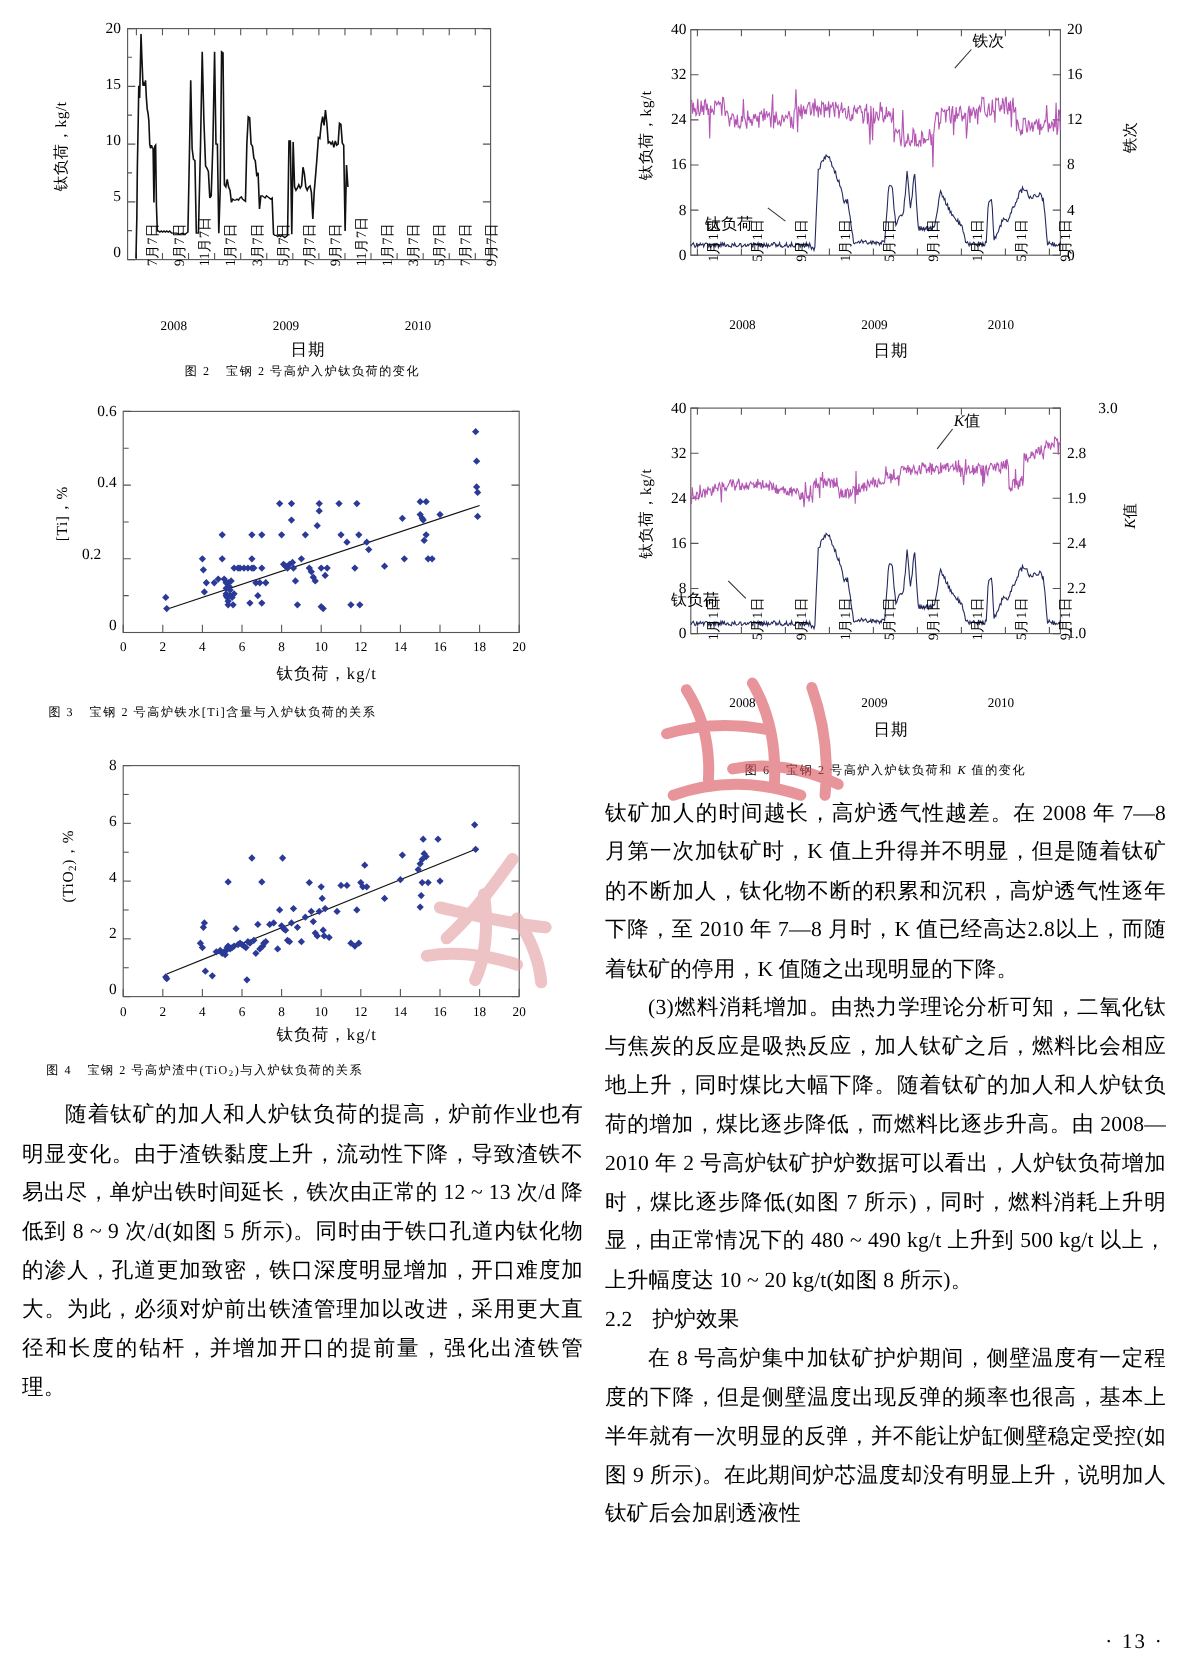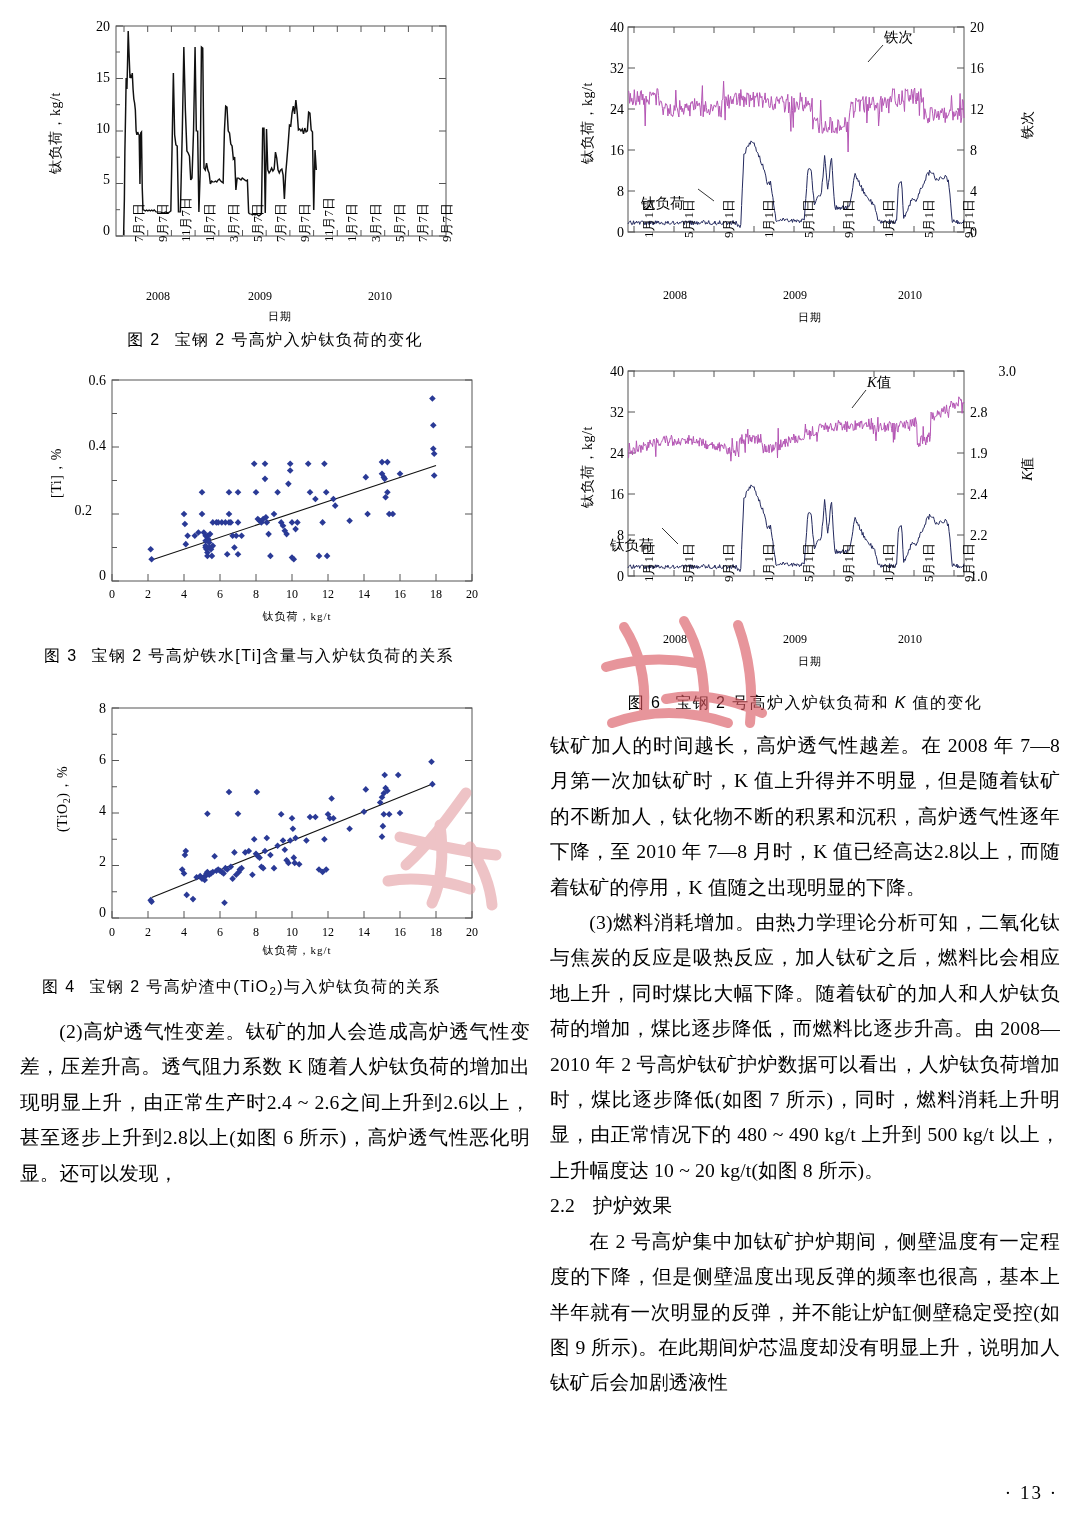--- a/index.html
+++ b/index.html
@@ -13,24 +13,24 @@
   }
   .page{position:relative;width:1080px;height:1522px;}
   .col{position:absolute;top:0;width:510px;}
   .col-left{left:20px;}
   .col-right{left:550px;}
 
   
   .figure{position:relative;width:100%;}
   .fig-caption{
     text-align:center;
-    font-size:16px;
+    font-size:11px;
     letter-spacing:1.4px;
     margin:6px 0 0 0;
-    font-family:Liberation Sans, sans-serif;
+    font-family:Liberation Serif, serif;
     white-space:nowrap;
   }
   .fig-caption .num{margin-right:14px;}
   .sub{font-size:0.72em;vertical-align:-0.28em;}
   .ital{font-style:italic;}
 
   
   .plot{position:relative;}
   .ylab{
     position:absolute;
@@ -67,21 +67,21 @@
     transform:rotate(-90deg);
   }
   .xtick-h{
     position:absolute;
     font-size:12px;
     white-space:nowrap;
     text-align:center;
   }
   .xaxis-title{
     position:absolute;
-    font-size:11px;
+    font-size:15px;
     text-align:center;
     letter-spacing:1px;
   }
   .annot{
     position:absolute;font-size:14.5px;white-space:nowrap;
   }
   svg{display:block;}
 
   
   .body-text{
@@ -530,21 +530,21 @@
           <path d="M18 96 C40 92 70 94 100 104"></path>
         </g>
       </svg>
     </div>
 
     <div class="fig-caption" style="text-align:left;padding-left:22px;margin-top:2px;">
       <span class="num">图 4</span><span>宝钢 2 号高炉渣中(TiO</span><span class="sub">2</span><span>)与入炉钛负荷的关系</span>
     </div>
 
     <div class="body-text" style="margin-top:16px;">
-      <p>(2)高炉透气性变差。钛矿的加人会造成高炉透气性变差，压差升高。透气阻力系数 K 随着人炉钛负荷的增加出现明显上升，由正常生产时2.4 ~ 2.6之间上升到2.6以上，甚至逐步上升到2.8以上(如图 6 所示)，高炉透气性恶化明显。还可以发现，</p>
+      <p>随着钛矿的加人和人炉钛负荷的提高，炉前作业也有明显变化。由于渣铁黏度上升，流动性下降，导致渣铁不易出尽，单炉出铁时间延长，铁次由正常的 12 ~ 13 次/d 降低到 8 ~ 9 次/d(如图 5 所示)。同时由于铁口孔道内钛化物的渗人，孔道更加致密，铁口深度明显增加，开口难度加大。为此，必须对炉前出铁渣管理加以改进，采用更大直径和长度的钻杆，并增加开口的提前量，强化出渣铁管理。</p>
     </div>
   </div>
 
   <div class="col col-right">
 
     <div class="figure" style="height:340px;">
       <div class="plot" style="position:absolute;left:0;top:4px;width:510px;height:335px;">
         <div class="ylab" style="left:-22px;top:110px;width:120px;text-align:center;">钛负荷，kg/t</div>
         <div class="ylab-r" style="left:448px;top:112px;width:60px;text-align:center;">铁次</div>
 
@@ -722,21 +722,21 @@
     <div class="fig-caption" style="margin-top:0;">
       <span class="num">图 6</span><span>宝钢 2 号高炉入炉钛负荷和 </span><span class="ital">K</span><span> 值的变化</span>
     </div>
 
     <div class="body-text" style="margin-top:14px;">
       <p class="noind">钛矿加人的时间越长，高炉透气性越差。在 2008 年 7—8 月第一次加钛矿时，K 值上升得并不明显，但是随着钛矿的不断加人，钛化物不断的积累和沉积，高炉透气性逐年下降，至 2010 年 7—8 月时，K 值已经高达2.8以上，而随着钛矿的停用，K 值随之出现明显的下降。</p>
       <p>(3)燃料消耗增加。由热力学理论分析可知，二氧化钛与焦炭的反应是吸热反应，加人钛矿之后，燃料比会相应地上升，同时煤比大幅下降。随着钛矿的加人和人炉钛负荷的增加，煤比逐步降低，而燃料比逐步升高。由 2008—2010 年 2 号高炉钛矿护炉数据可以看出，人炉钛负荷增加时，煤比逐步降低(如图 7 所示)，同时，燃料消耗上升明显，由正常情况下的 480 ~ 490 kg/t 上升到 500 kg/t 以上，上升幅度达 10 ~ 20 kg/t(如图 8 所示)。</p>
       <p class="heading noind">
         <span class="hnum">2.2</span><span>护炉效果</span>
       </p>
-      <p>在 2 号高炉集中加钛矿护炉期间，侧壁温度有一定程度的下降，但是侧壁温度出现反弹的频率也很高，基本上半年就有一次明显的反弹，并不能让炉缸侧壁稳定受控(如图 9 所示)。在此期间炉芯温度却没有明显上升，说明加人钛矿后会加剧透液性</p>
+      <p>在 8 号高炉集中加钛矿护炉期间，侧壁温度有一定程度的下降，但是侧壁温度出现反弹的频率也很高，基本上半年就有一次明显的反弹，并不能让炉缸侧壁稳定受控(如图 9 所示)。在此期间炉芯温度却没有明显上升，说明加人钛矿后会加剧透液性</p>
     </div>
   </div>
 
   <svg class="stamp" width="190" height="150" style="left:588px;top:605px;" viewBox="0 0 190 150">
     <g stroke="#d9555e" fill="none" stroke-width="10" stroke-linecap="round">
       <path d="M36 22 C50 44 58 70 56 104"></path>
       <path d="M18 62 C46 54 76 52 108 58"></path>
       <path d="M96 16 C110 40 118 70 116 108"></path>
       <path d="M78 94 C106 88 140 92 174 108"></path>
       <path d="M24 118 C58 106 98 104 140 118"></path>

